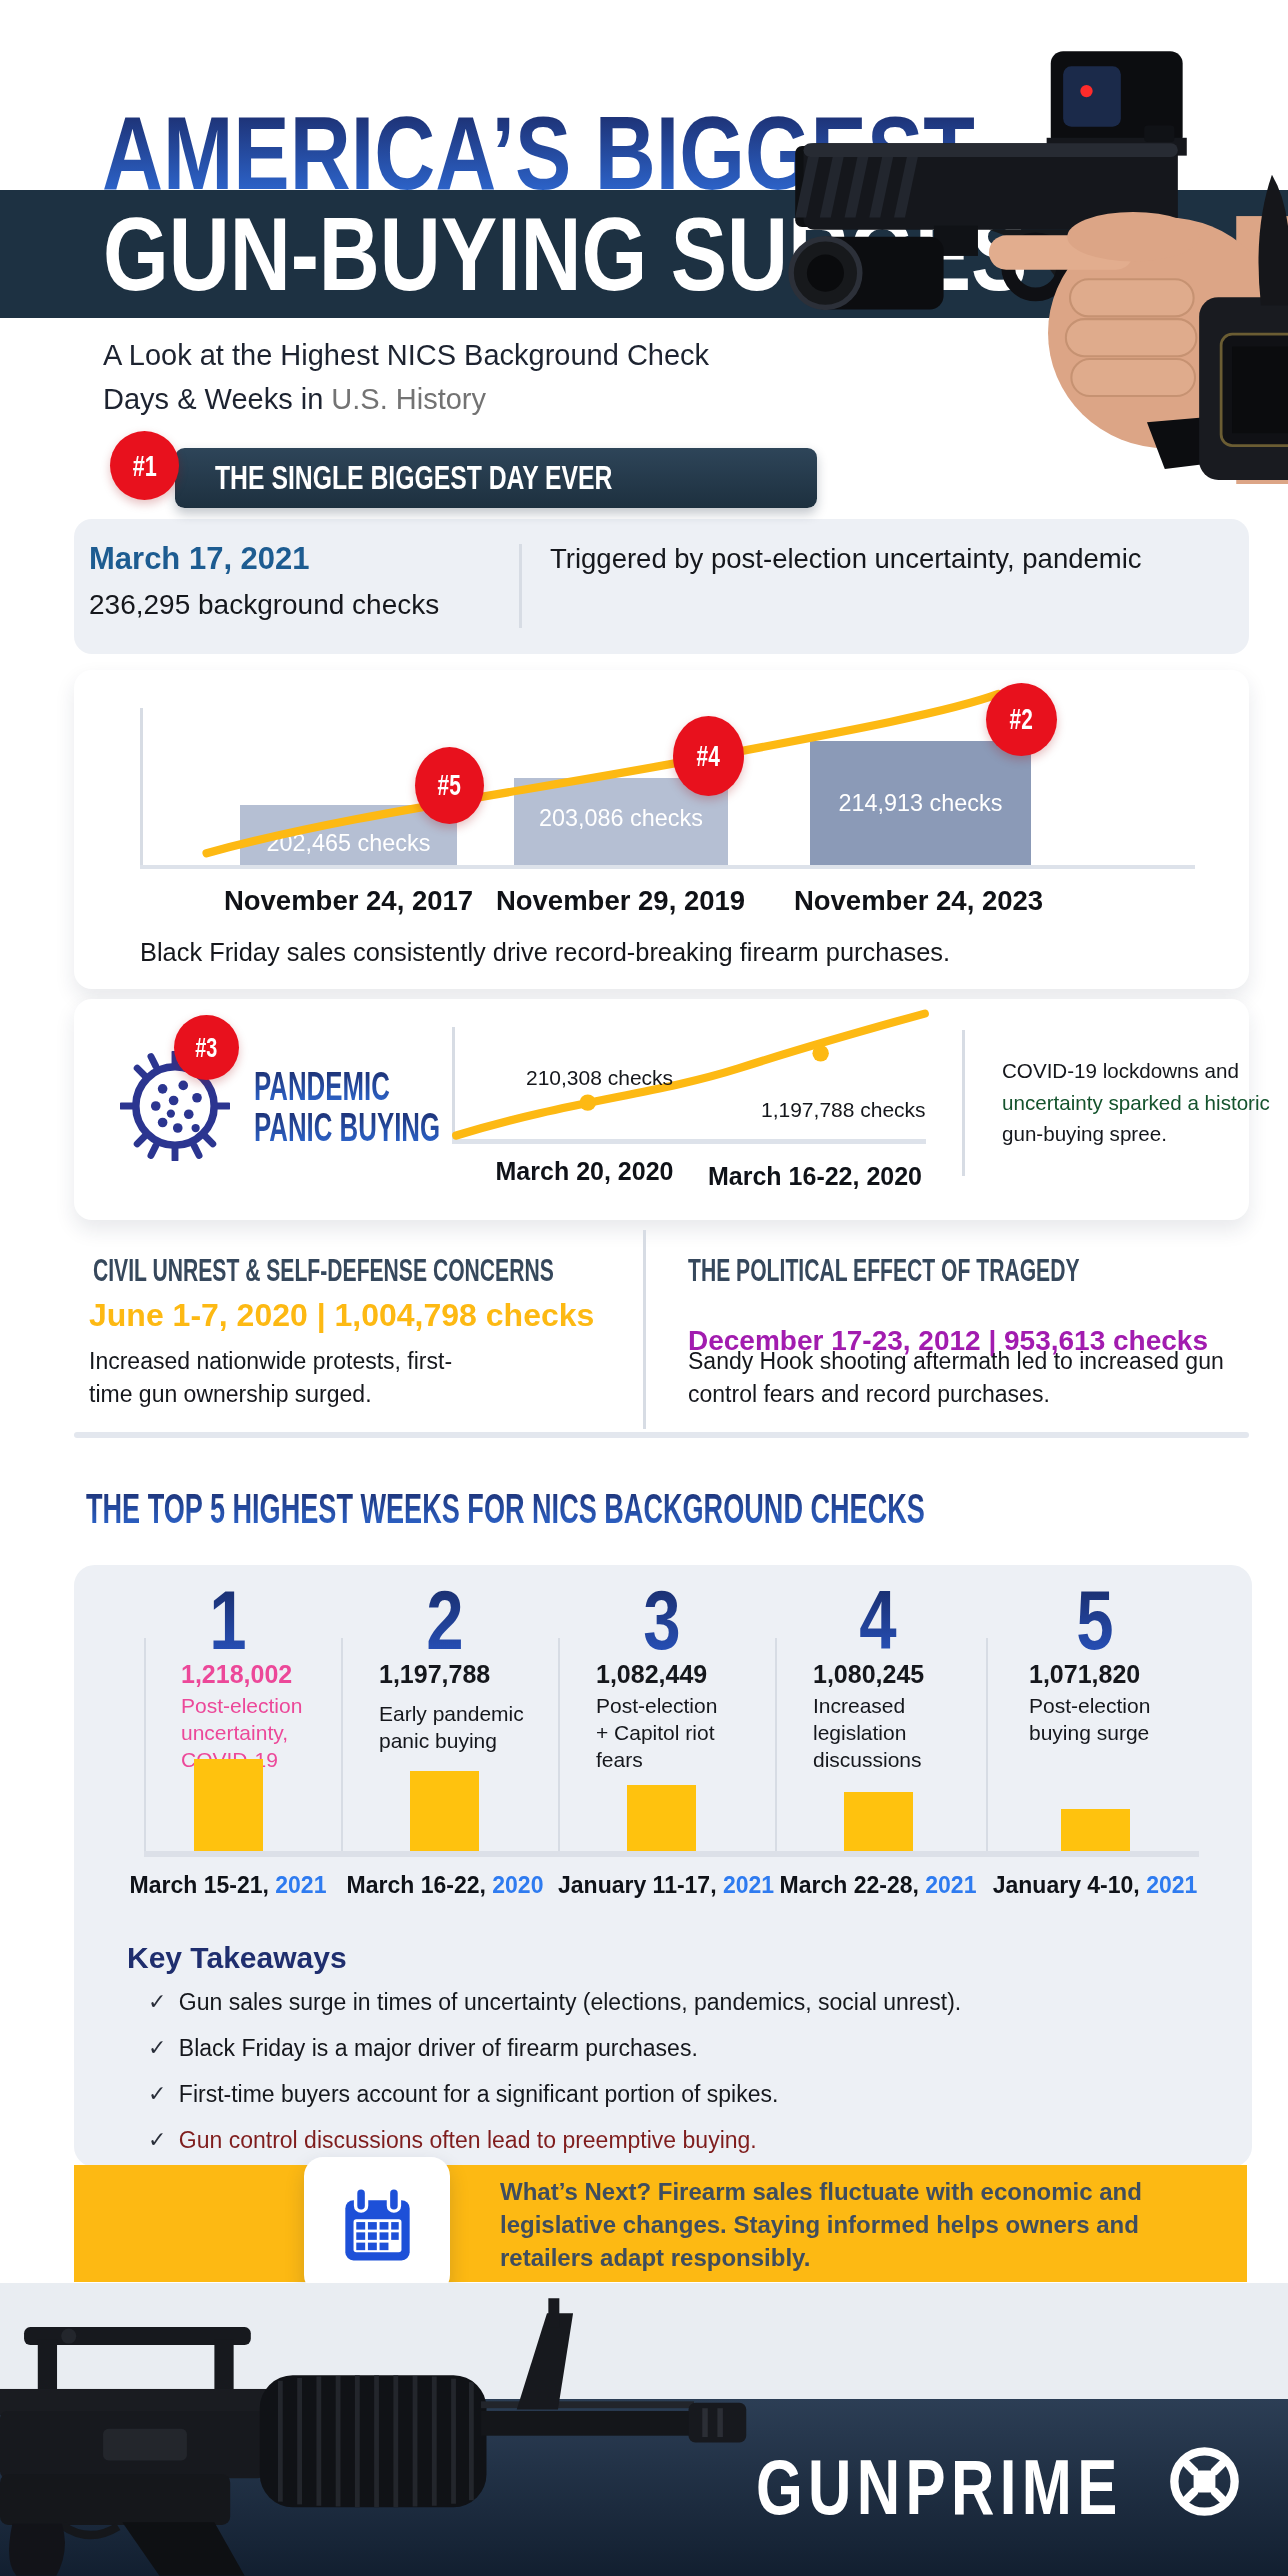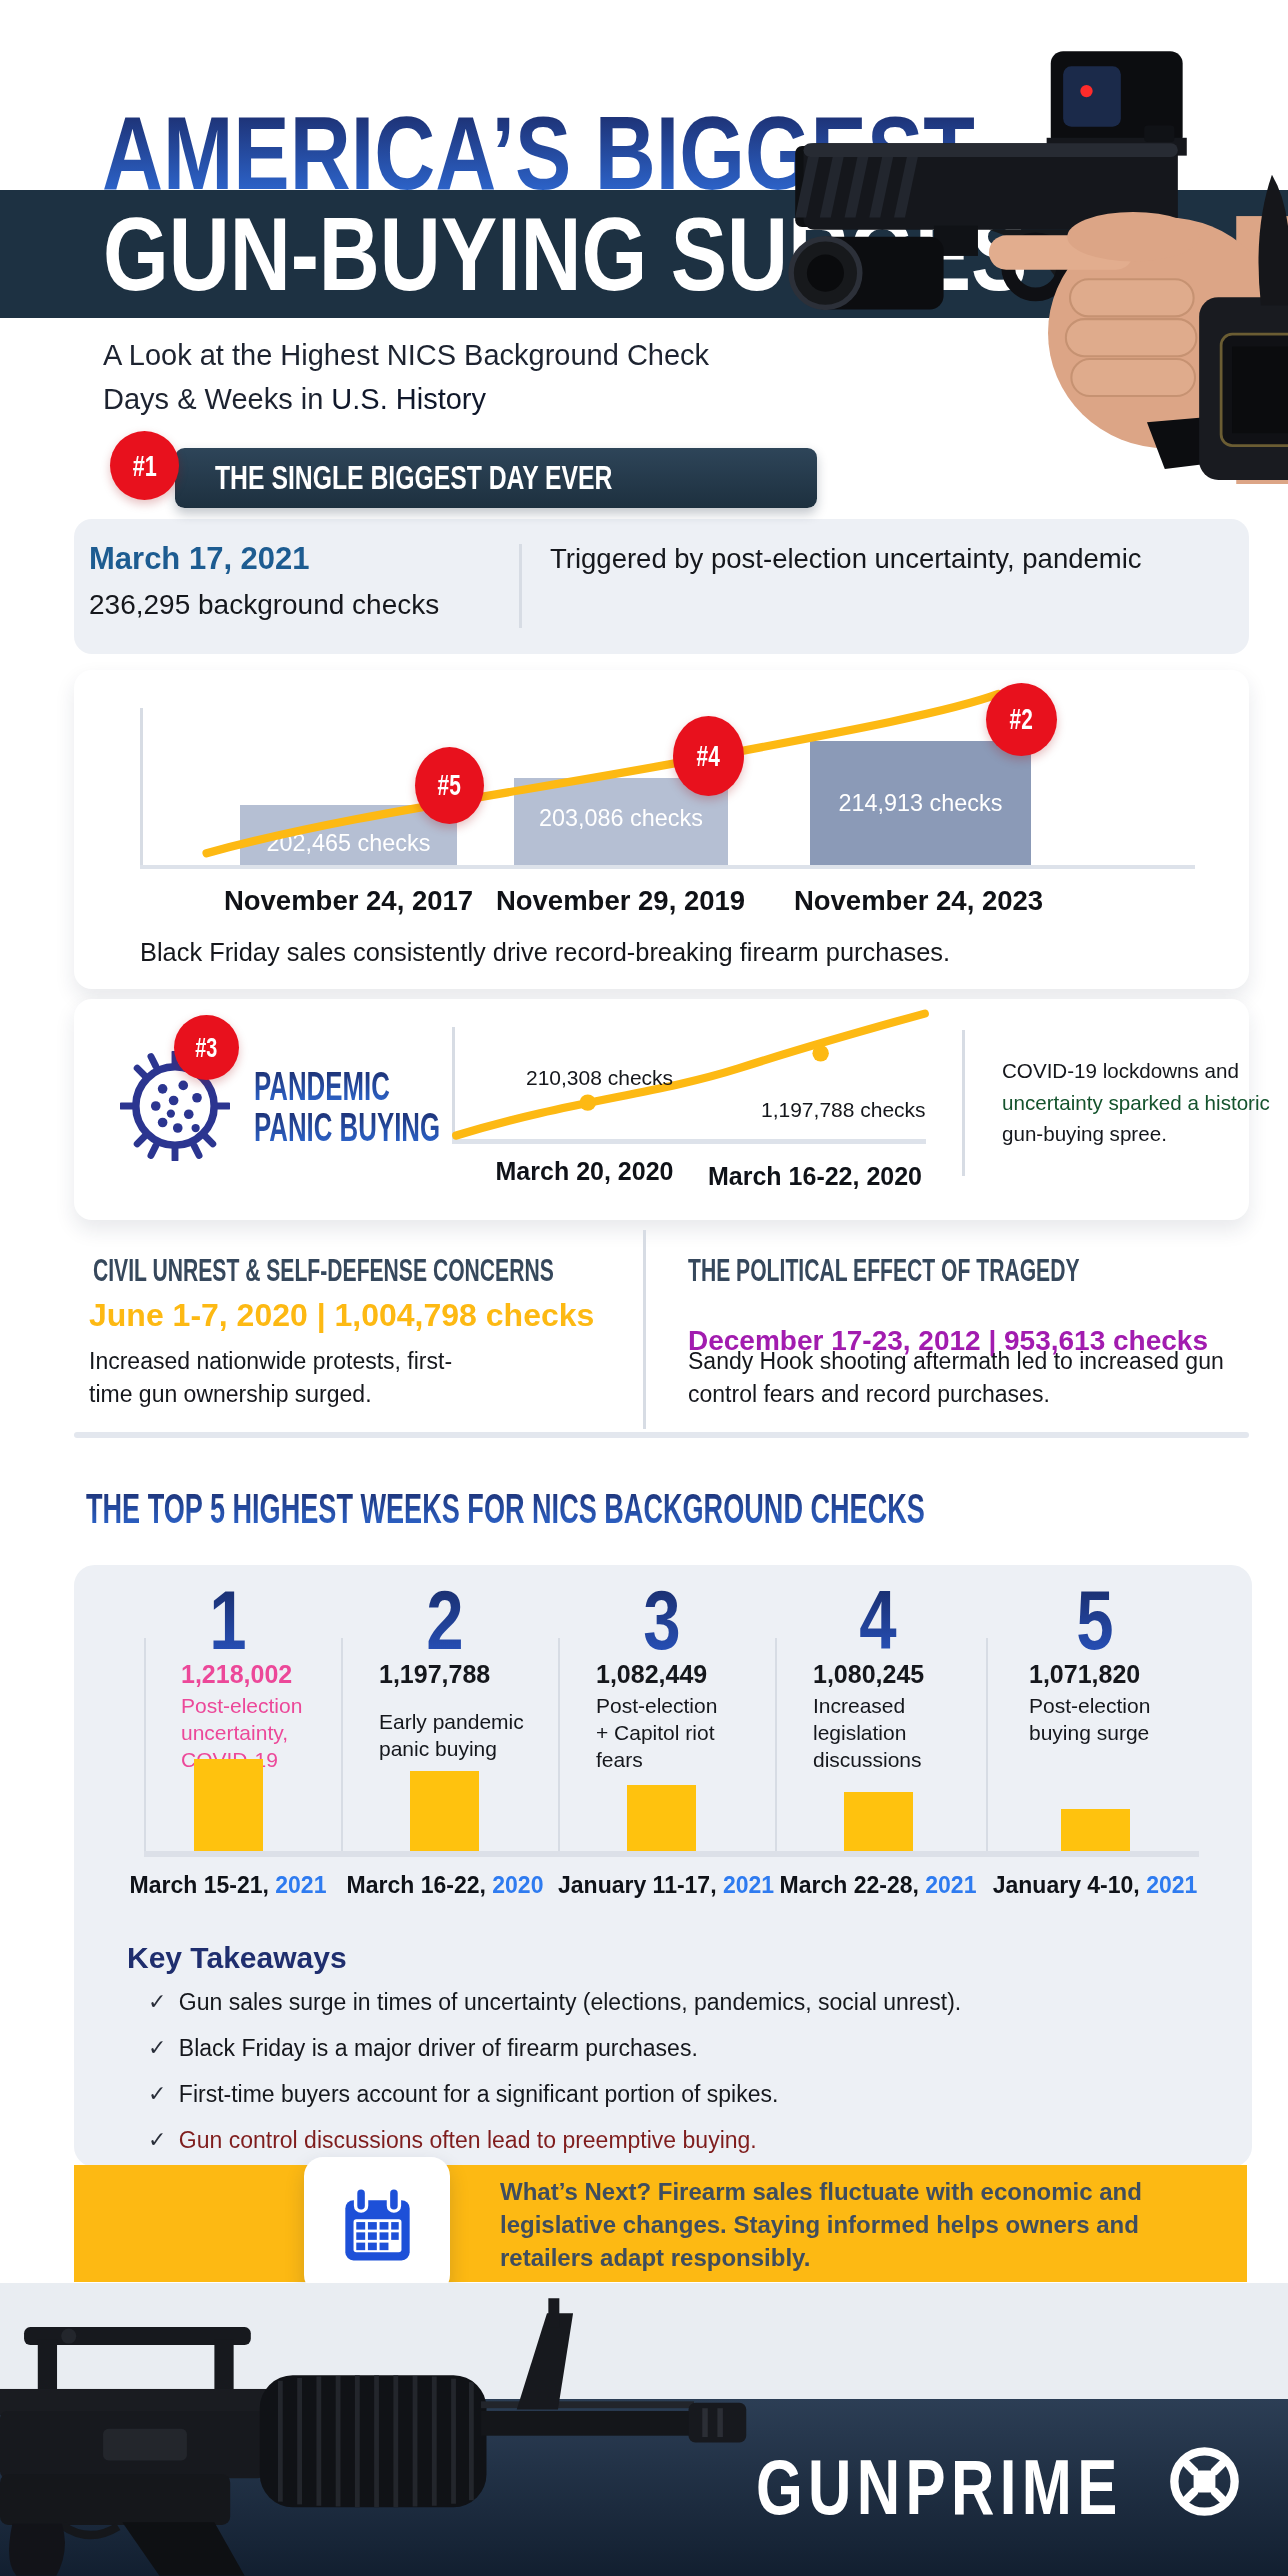--- a/index.html
+++ b/index.html
@@ -34,21 +34,21 @@
 
   <div class="abs" style="left:102px;top:102px;">
     <span class="cond grad-title" style="font-size:103px;line-height:1;transform:scaleX(.82);">AMERICA’S BIGGEST</span>
   </div>
   <div class="abs" style="left:103px;top:203px;">
     <span class="cond" style="font-size:103px;line-height:1;color:#ffffff;transform:scaleX(.82);">GUN-BUYING SURGES</span>
   </div>
 
   <div class="abs body-txt" style="left:103px;top:339px;font-size:29px;color:#1d2330;">A Look at the Highest NICS Background Check</div>
   <div class="abs" style="left:103px;top:383px;font-size:29px;color:#1d2330;">
-    <span>Days &amp; Weeks in </span><span style="color:#0f172a;">U.S. History</span>
+    <span>Days &amp; Weeks in </span><span style="color:#737373;">U.S. History</span>
   </div>
 
   <div class="abs card-gray" style="left:74px;top:519px;width:1175px;height:135px;"></div>
 
   <div class="abs" style="left:175px;top:448px;width:642px;height:60px;border-radius:9.6px;
               background:linear-gradient(180deg,#2e4559 0%,#1d303f 100%);box-shadow:0 5.5px 11px rgba(20,35,55,.25);
               display:flex;align-items:center;padding-left:40px;box-sizing:border-box;">
     <span class="cond" style="font-size:33px;color:#fff;transform:scaleX(.75);">THE SINGLE BIGGEST DAY EVER</span>
   </div>
   <div class="abs badge" style="left:110px;top:431px;width:69px;height:69px;">
@@ -193,21 +193,21 @@
   <div class="abs vline" style="left:775px;top:1638px;height:213px;width:2.1px;"></div>
   <div class="abs vline" style="left:986px;top:1638px;height:213px;width:2.1px;"></div>
 
   <div class="abs" style="left:181px;top:1661px;font-size:21px;line-height:27px;color:#ec4899;">
     <div style="font-weight:700;font-size:25px;margin-bottom:4.1px;">1,218,002</div>
     <div>Post-election</div>
     <div>uncertainty,</div>
     <div>COVID-19</div>
   </div>
   <div class="abs" style="left:379px;top:1661px;font-size:21px;line-height:27px;color:#15171c;">
-    <div style="font-weight:700;font-size:25px;margin-bottom:20px;">1,197,788</div>
+    <div style="font-weight:700;font-size:25px;margin-bottom:12px;">1,197,788</div>
     <div>Early pandemic</div>
     <div>panic buying</div>
   </div>
   <div class="abs" style="left:596px;top:1661px;font-size:21px;line-height:27px;color:#15171c;">
     <div style="font-weight:700;font-size:25px;margin-bottom:4.1px;">1,082,449</div>
     <div>Post-election</div>
     <div>+ Capitol riot</div>
     <div>fears</div>
   </div>
   <div class="abs" style="left:813px;top:1661px;font-size:21px;line-height:27px;color:#15171c;">

